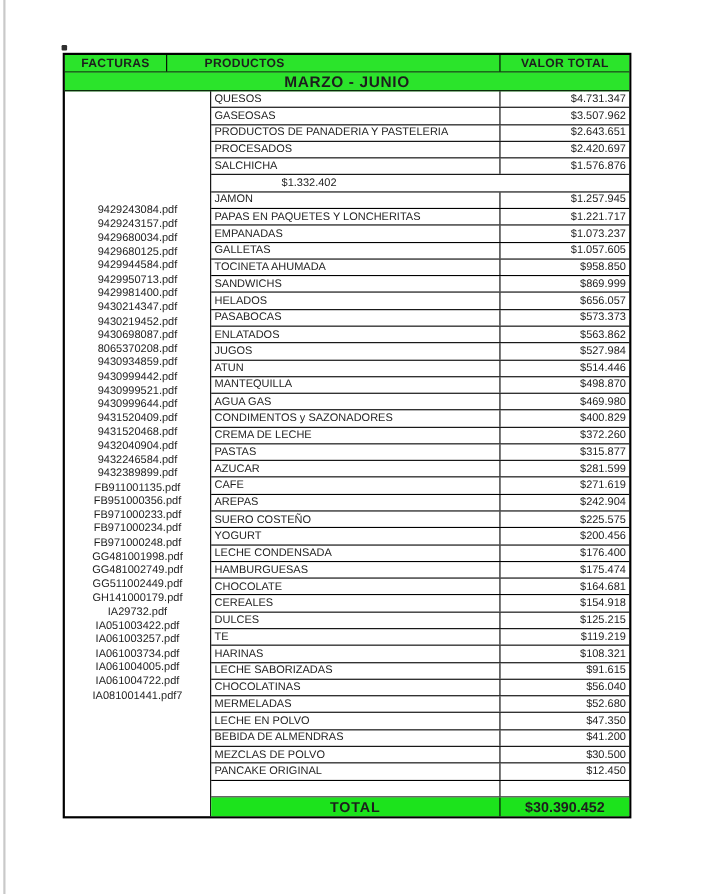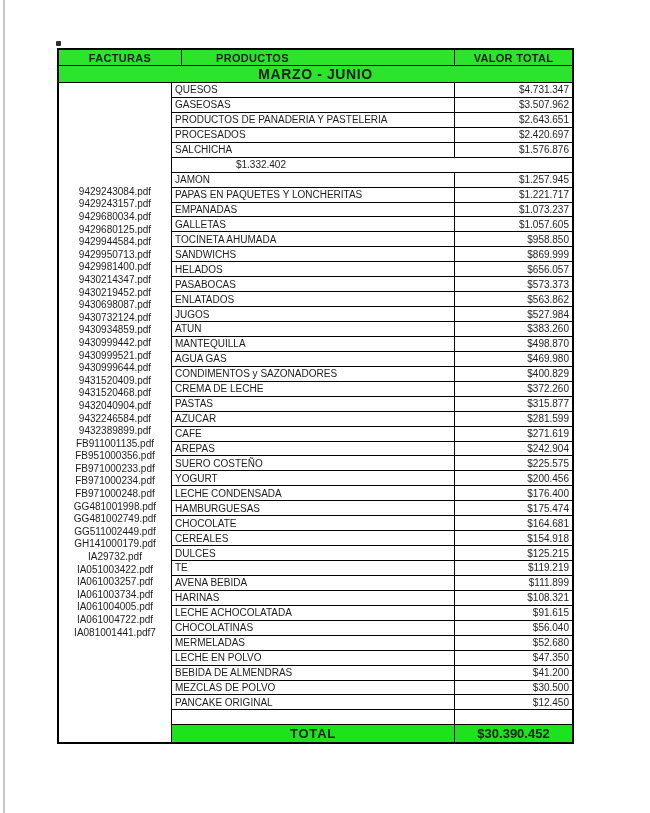--- a/index.html
+++ b/index.html
@@ -35,35 +35,35 @@
     background:#ffffff;
   }
 
   .header-row{
     display:flex; height:15px;
     background:var(--green);
     border-bottom:1.5px solid var(--border);
     font-weight:bold; font-size:11px;
     align-items:center;
   }
-  .h-facturas{ width:123px; text-align:right; border-right:1px solid var(--border); box-sizing:border-box; height:100%; display:flex; align-items:center; justify-content:center; letter-spacing:.3px;}
+  .h-facturas{ width:93px; text-align:right; border-right:1px solid var(--border); box-sizing:border-box; height:100%; display:flex; align-items:center; justify-content:center; letter-spacing:.3px;}
   .h-productos{ flex:1; padding-left:3px; border-right:1px solid var(--border); box-sizing:border-box; height:100%; display:flex; align-items:center; letter-spacing:.3px;margin-left:31px;}
   .h-valor{ width:117px; text-align:center; box-sizing:border-box; height:100%; display:flex; align-items:center; justify-content:center; letter-spacing:.3px;}
 
   .period-row{
     height:16px; background:var(--green);
     border-bottom:1.5px solid var(--border);
     display:flex; align-items:center; justify-content:center;
     font-weight:bold; font-size:14px; letter-spacing:.6px;
   }
 
   .body-area{ display:flex; height:659px; }
 
   .facturas-cell{
-    width:113px; border-right:1px solid var(--border); box-sizing:border-box;
+    width:133px; border-right:1px solid var(--border); box-sizing:border-box;
     display:flex; align-items:center; justify-content:center;
   }
   .facturas-list{ text-align:center; font-size:10px; line-height:12.6px; }
 
   .main-col{ flex:1; display:flex; flex-direction:column; }
 
   .product-row{
     flex:1 1 0; display:flex; border-bottom:1px solid var(--border);
     box-sizing:border-box; min-height:0;
   }
@@ -115,21 +115,21 @@
             <div>9429243084.pdf</div>
             <div>9429243157.pdf</div>
             <div>9429680034.pdf</div>
             <div>9429680125.pdf</div>
             <div>9429944584.pdf</div>
             <div>9429950713.pdf</div>
             <div>9429981400.pdf</div>
             <div>9430214347.pdf</div>
             <div>9430219452.pdf</div>
             <div>9430698087.pdf</div>
-            <div>9430732124.pdf</div>
+            <div>8065370208.pdf</div>
             <div>9430934859.pdf</div>
             <div>9430999442.pdf</div>
             <div>9430999521.pdf</div>
             <div>9430999644.pdf</div>
             <div>9431520409.pdf</div>
             <div>9431520468.pdf</div>
             <div>9432040904.pdf</div>
             <div>9432246584.pdf</div>
             <div>9432389899.pdf</div>
             <div>FB911001135.pdf</div>
@@ -211,21 +211,21 @@
           <div class="product-row">
             <div class="p-name">ENLATADOS</div>
             <div class="p-value">$563.862</div>
           </div>
           <div class="product-row">
             <div class="p-name">JUGOS</div>
             <div class="p-value">$527.984</div>
           </div>
           <div class="product-row">
             <div class="p-name">ATUN</div>
-            <div class="p-value">$383.260</div>
+            <div class="p-value">$514.446</div>
           </div>
           <div class="product-row">
             <div class="p-name">MANTEQUILLA</div>
             <div class="p-value">$498.870</div>
           </div>
           <div class="product-row">
             <div class="p-name">AGUA GAS</div>
             <div class="p-value">$469.980</div>
           </div>
           <div class="product-row">
@@ -278,29 +278,25 @@
           </div>
           <div class="product-row">
             <div class="p-name">DULCES</div>
             <div class="p-value">$125.215</div>
           </div>
           <div class="product-row">
             <div class="p-name">TE</div>
             <div class="p-value">$119.219</div>
           </div>
           <div class="product-row">
-            <div class="p-name">AVENA BEBIDA</div>
-            <div class="p-value">$111.899</div>
-          </div>
-          <div class="product-row">
             <div class="p-name">HARINAS</div>
             <div class="p-value">$108.321</div>
           </div>
           <div class="product-row">
-            <div class="p-name">LECHE ACHOCOLATADA</div>
+            <div class="p-name">LECHE SABORIZADAS</div>
             <div class="p-value">$91.615</div>
           </div>
           <div class="product-row">
             <div class="p-name">CHOCOLATINAS</div>
             <div class="p-value">$56.040</div>
           </div>
           <div class="product-row">
             <div class="p-name">MERMELADAS</div>
             <div class="p-value">$52.680</div>
           </div>

